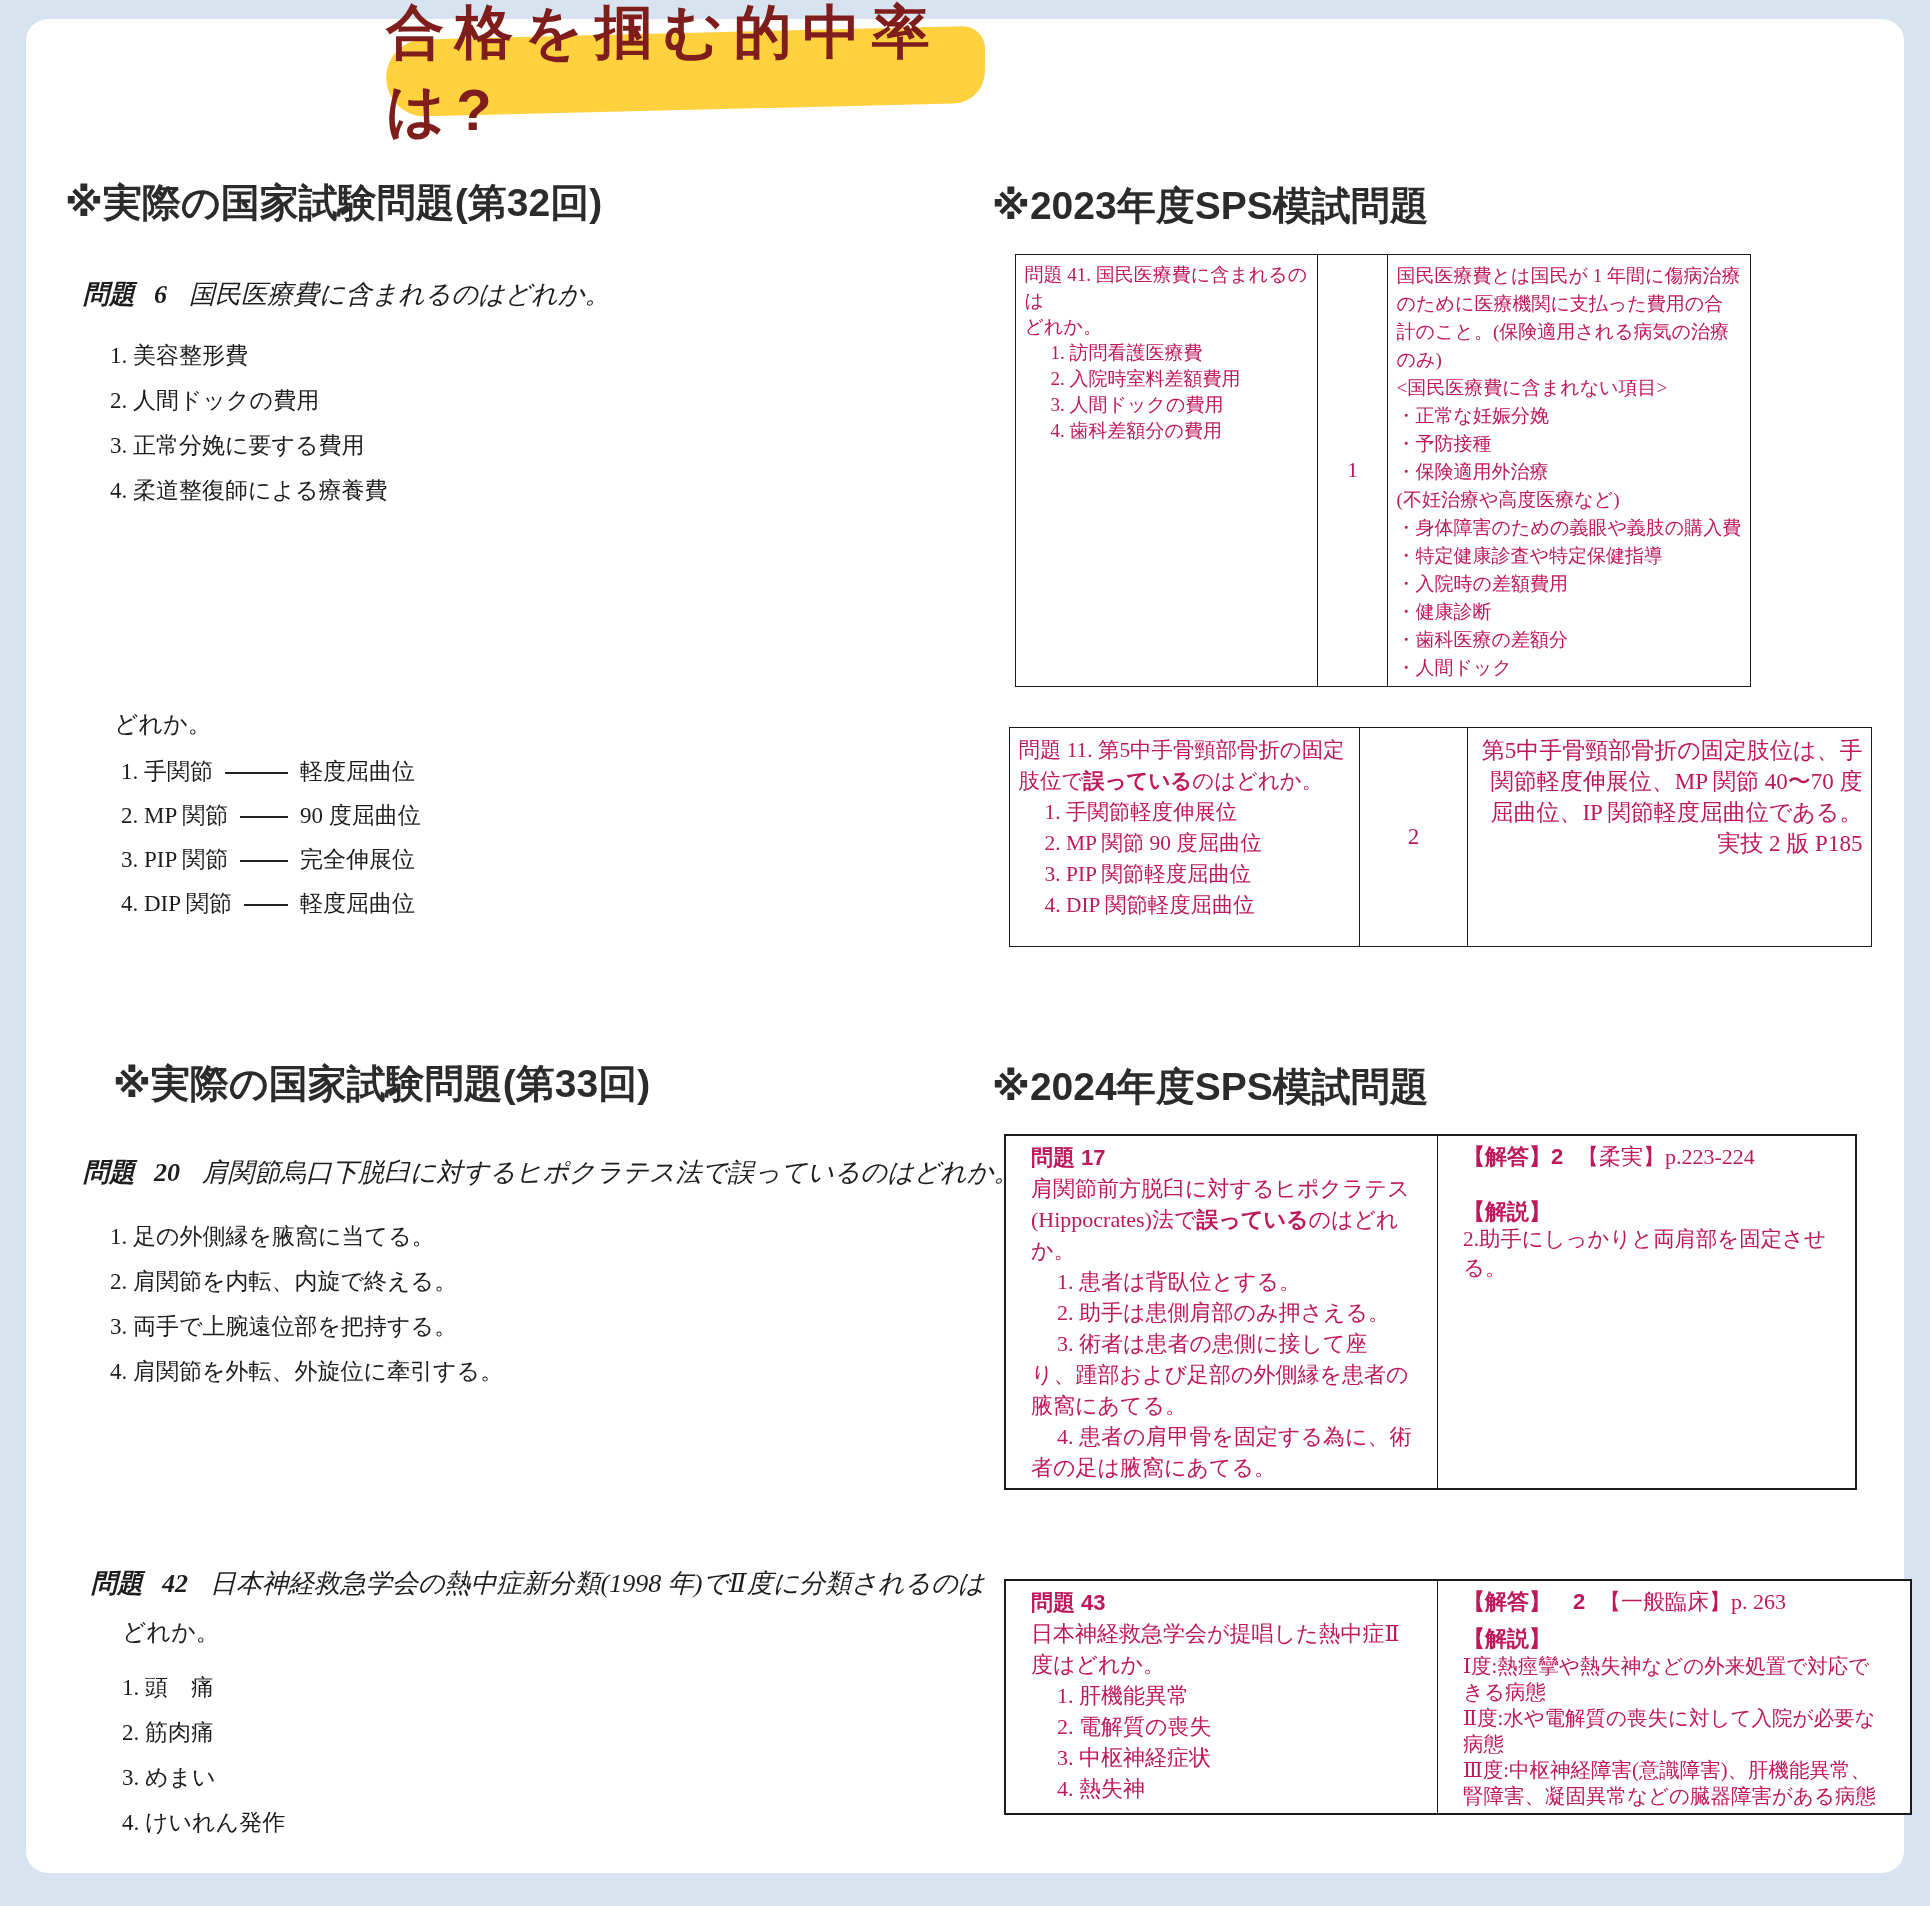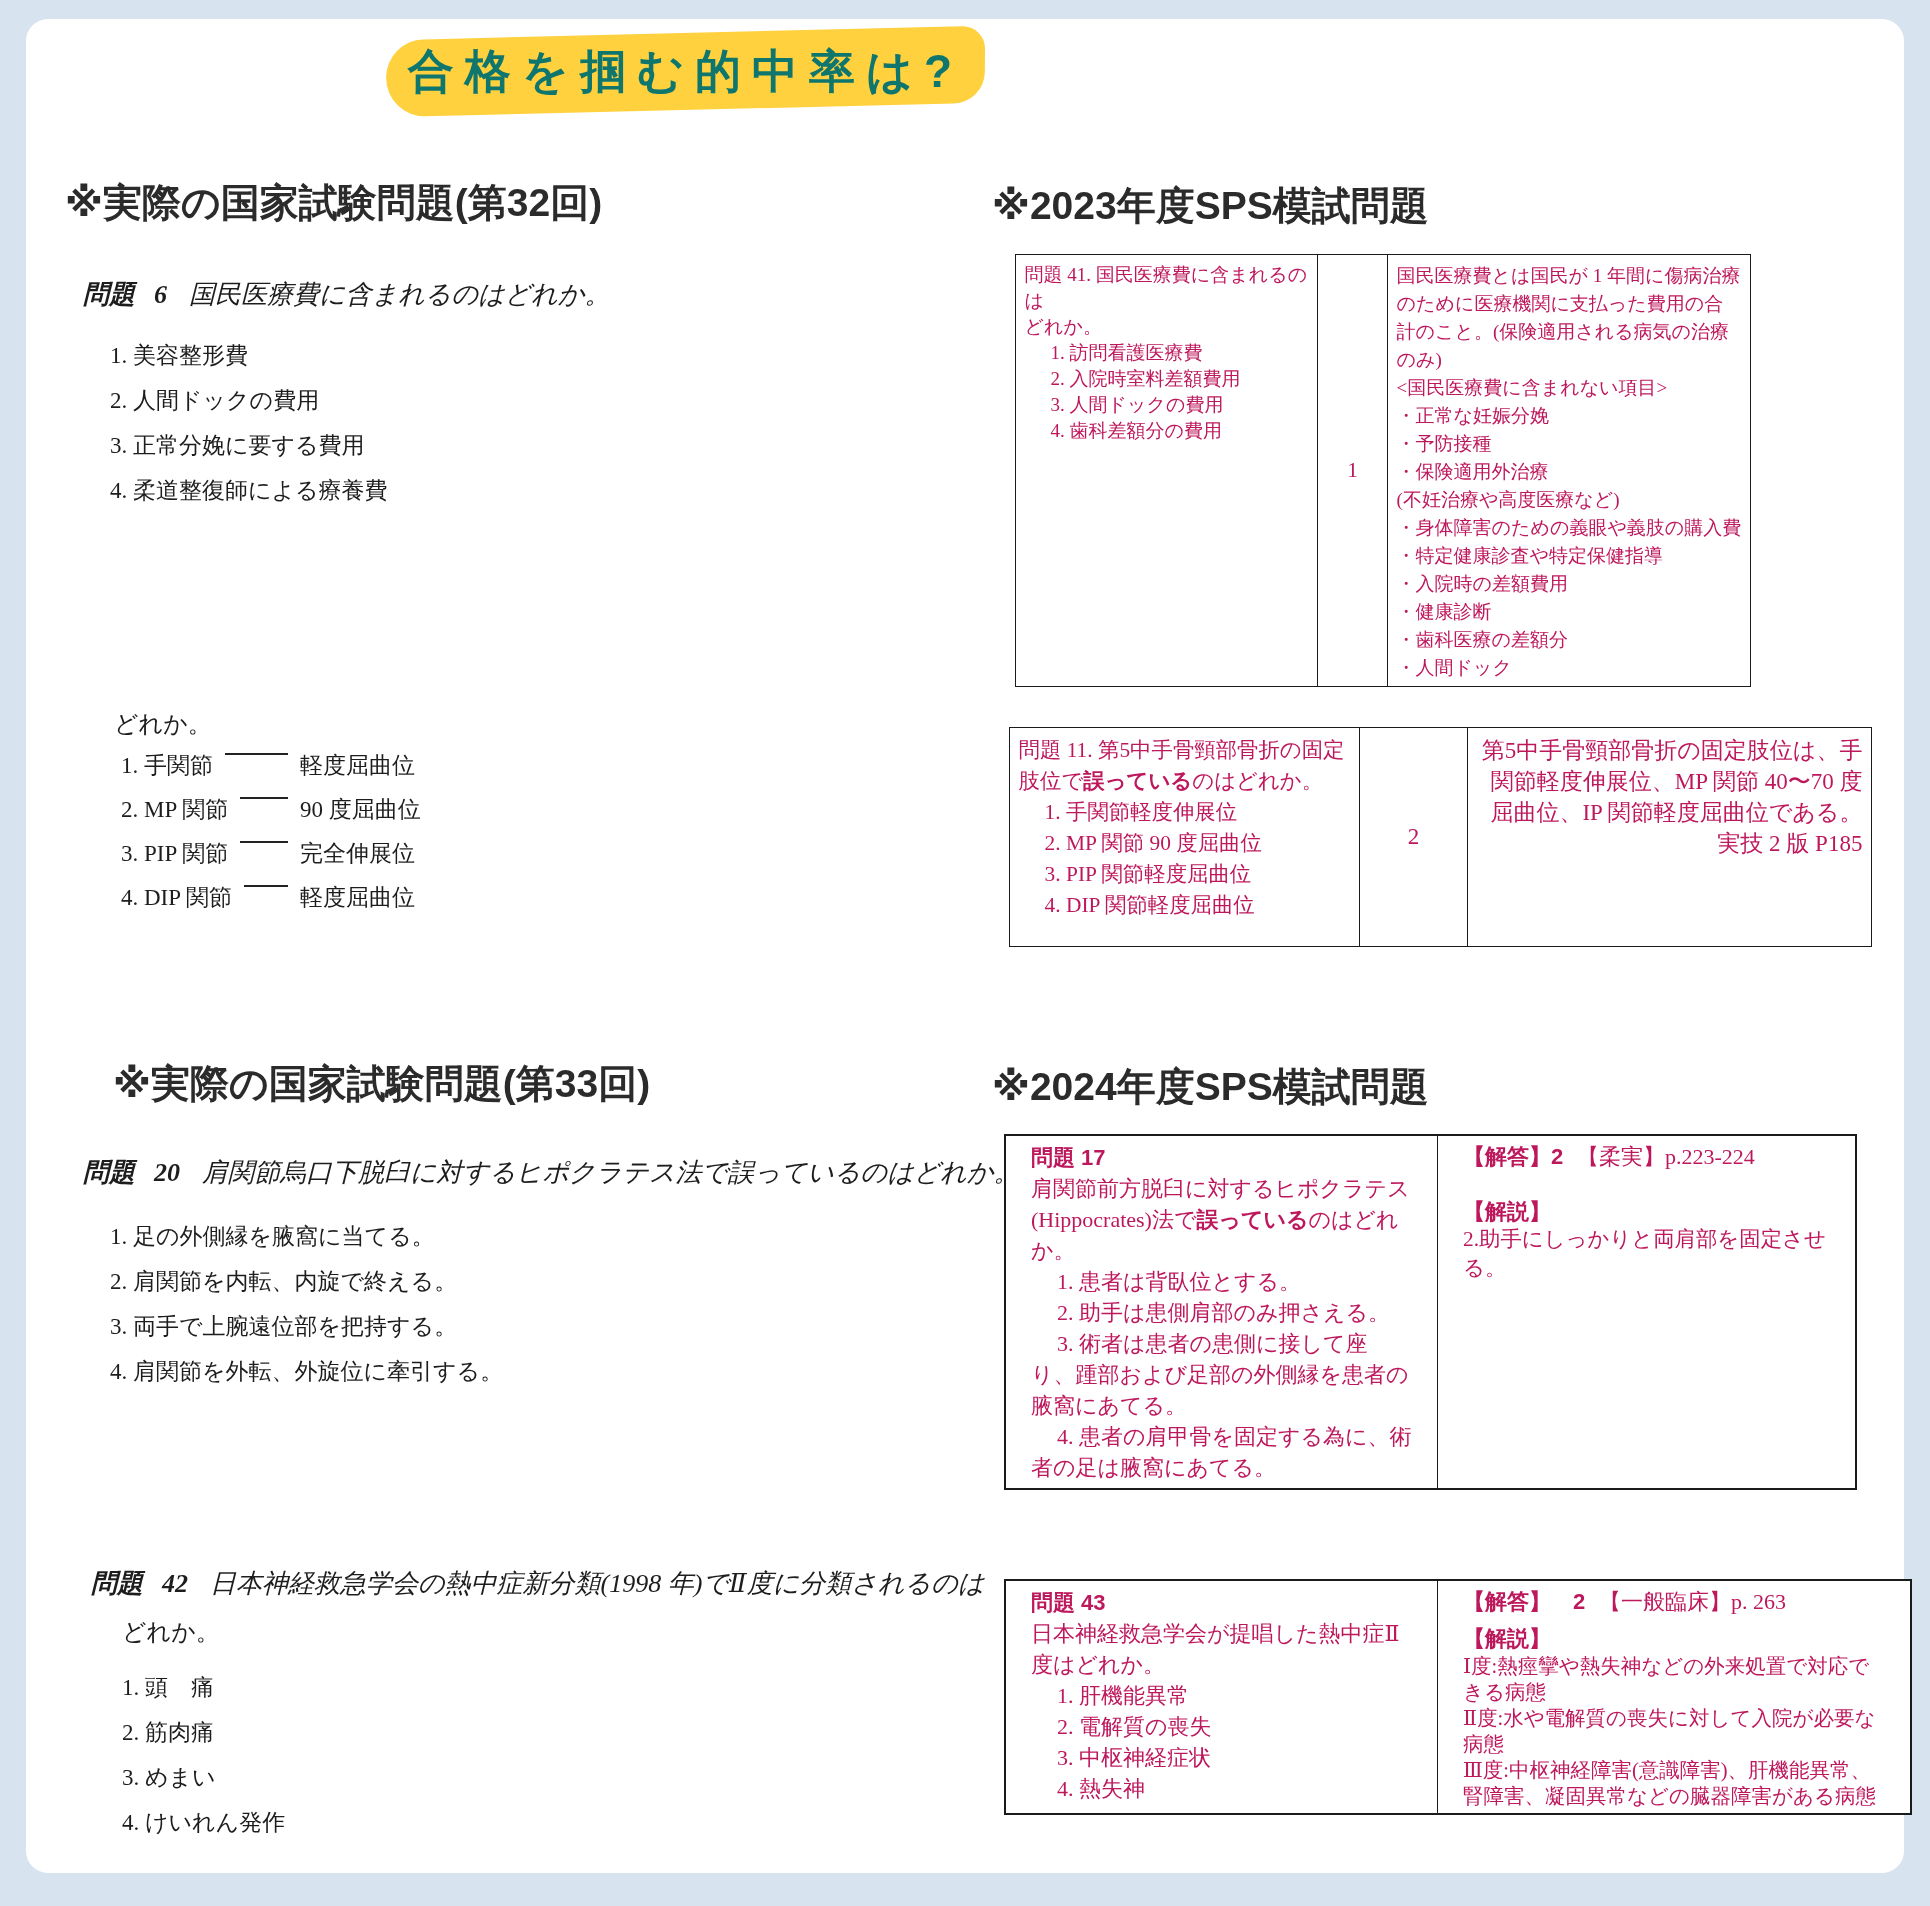--- a/index.html
+++ b/index.html
@@ -16,21 +16,21 @@
   }
   
   .title-wrap{position:absolute;left:360px;top:12px;width:599px;height:82px;}
   .title-hl{
     position:absolute;inset:1.7px 0 3.4px 0;background:#ffd13e;
     border-radius:41px 26px 34px 45px;
     transform:rotate(-1.4deg) skewX(-2deg);
   }
   .title-text{
     position:absolute;inset:0;display:flex;align-items:center;justify-content:center;
-    font-size:46px;font-weight:800;letter-spacing:11px;color:#0f766e;
+    font-size:58px;font-weight:800;letter-spacing:11px;color:#7f1d1d;
   }
   
   .sec-h{
     position:absolute;font-size:39px;font-weight:800;color:#2b2b2b;letter-spacing:0px;white-space:nowrap;
   }
   .h-32{left:39px;top:157px;}
   .h-2023{left:966px;top:160px;}
   .h-33{left:39px;top:1038px;margin-left:48px;}
   .h-2024{left:966px;top:1041px;}
   
@@ -45,21 +45,21 @@
   .q14{position:absolute;left:57px;top:681px;}
   .q14 .stem{line-height:48px;}
   .q20{position:absolute;left:57px;top:1137px;}
   .q20 .opts{margin-top:24px;}
   .q42{position:absolute;left:65px;top:1541px;}
   .q42 .stem{line-height:48px;}
   .q42 .opts{margin-top:8.6px;padding-left:31px;line-height:45px;}
   .q42 .opts .opt{line-height:45px;}
   
   .lead-opts{margin-top:1.7px;padding-left:38px;}
-  .lead-row{display:flex;width:342px;height:44px;font-size:23px;}
+  .lead-row{display:flex;align-items:center;width:342px;height:44px;font-size:23px;}
   .lead-row .pre{white-space:nowrap;}
   .lead-row .leader{flex:1;border-top:2.1px solid #222;margin:3.4px 12px 0 12px;height:0;}
   .lead-row .post{width:163px;white-space:nowrap;}
   
   .tbl{
     position:absolute;display:grid;background:#fff;
     border:1.7px solid #1b1b1b;box-sizing:border-box;
     font-family:"Liberation Serif","DejaVu Serif",serif;color:#be185d;
   }
   .tbl .cell{box-sizing:border-box;padding:6.8px 8.6px;overflow:hidden;}

